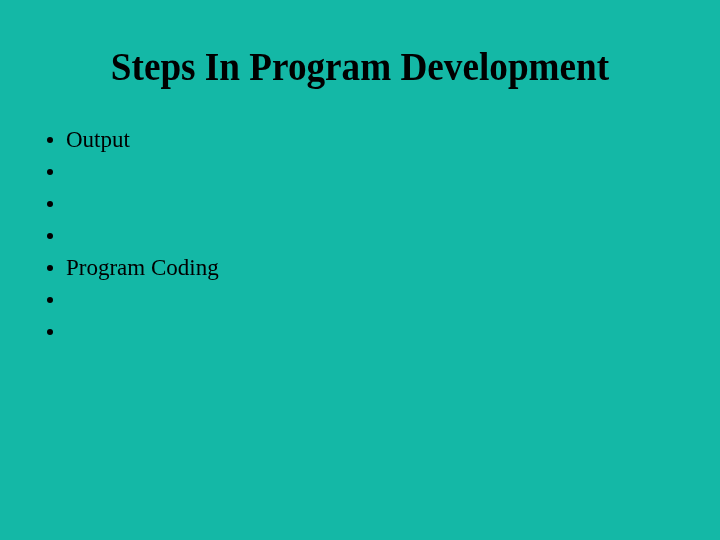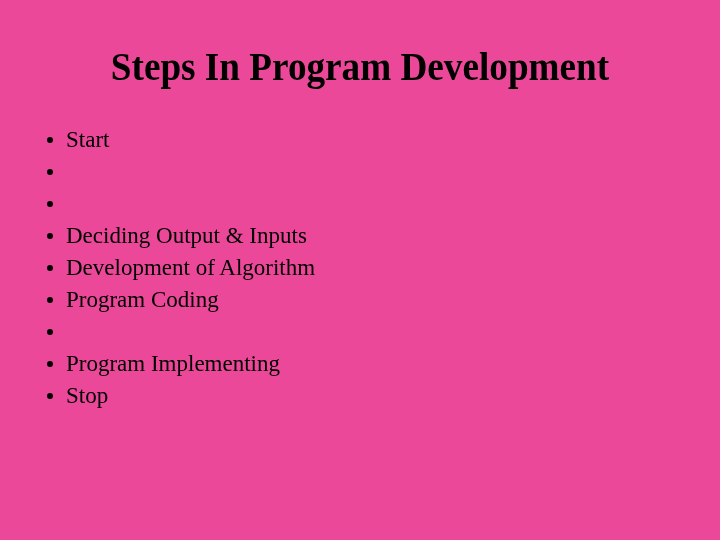--- a/index.html
+++ b/index.html
@@ -9,21 +9,21 @@
     background: #ffffff;
   }
   body {
     font-family: "Liberation Serif", "DejaVu Serif", serif;
     color: #000000;
   }
   .slide {
     position: relative;
     width: 720px;
     height: 540px;
-    background: #ec4899;
+    background: #14b8a6;
     overflow: hidden;
     box-sizing: border-box;
   }
   .slide-title {
     position: absolute;
     left: 0;
     top: 45px;
     width: 720px;
     text-align: center;
     font-family: "Liberation Serif", "DejaVu Serif", serif;
@@ -74,56 +74,46 @@
 <body>
 
 <div class="slide">
 
   <div class="slide-title">Steps In Program Development</div>
 
   <ul class="bullet-list">
 
     <li class="bullet-item">
       <span class="bullet-marker"></span>
-      <span class="bullet-text">Start</span>
+      <span class="bullet-text">Output</span>
     </li>
 
     <li class="bullet-item">
       <span class="bullet-marker"></span>
     </li>
 
     <li class="bullet-item">
       <span class="bullet-marker"></span>
     </li>
 
 
     <li class="bullet-item">
       <span class="bullet-marker"></span>
-      <span class="bullet-text">Deciding Output &amp; Inputs</span>
     </li>
 
-    <li class="bullet-item">
-      <span class="bullet-marker"></span>
-      <span class="bullet-text">Development of Algorithm</span>
-    </li>
 
     <li class="bullet-item">
       <span class="bullet-marker"></span>
       <span class="bullet-text">Program Coding</span>
     </li>
 
     <li class="bullet-item">
       <span class="bullet-marker"></span>
     </li>
 
     <li class="bullet-item">
       <span class="bullet-marker"></span>
-      <span class="bullet-text">Program Implementing</span>
     </li>
 
-    <li class="bullet-item">
-      <span class="bullet-marker"></span>
-      <span class="bullet-text">Stop</span>
-    </li>
 
   </ul>
 
 </div>
 
 </body></html>

